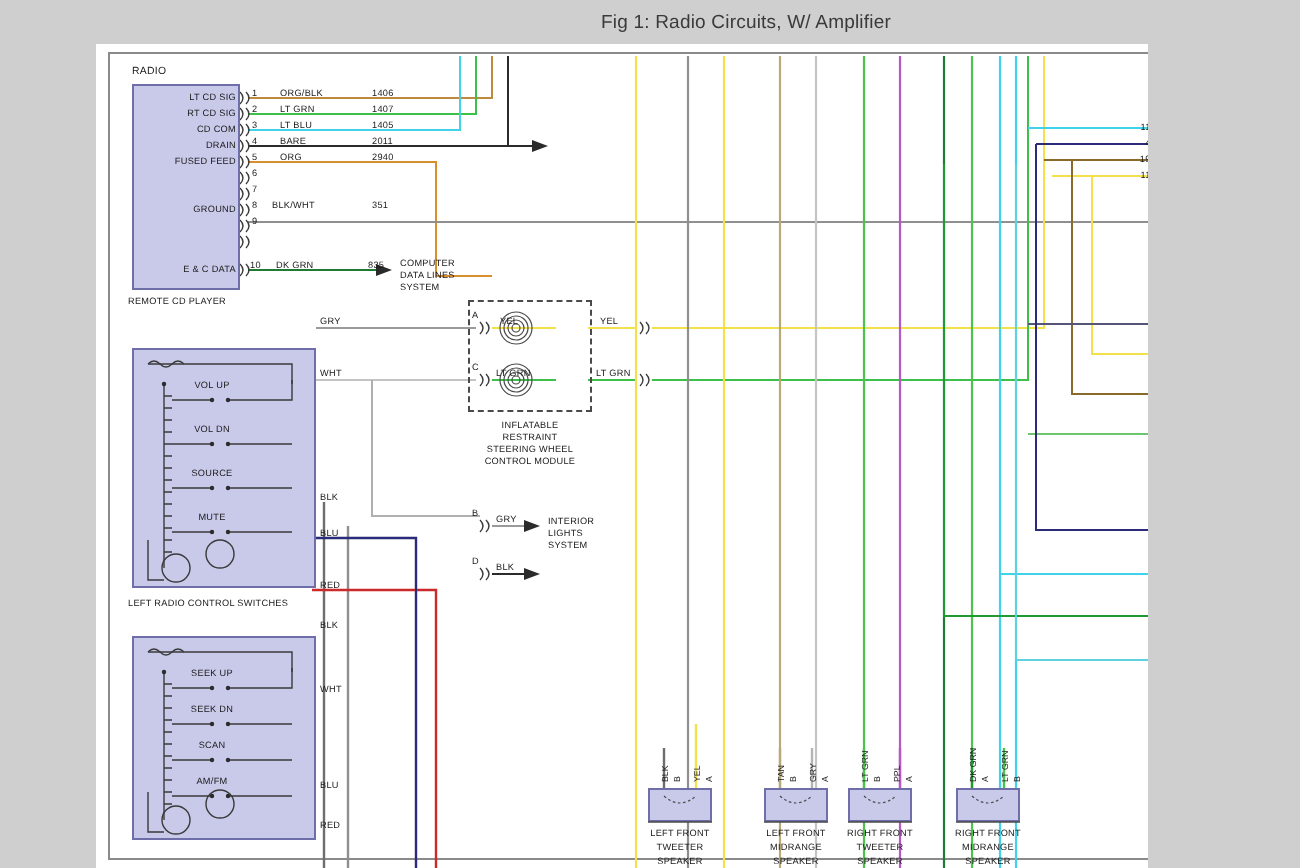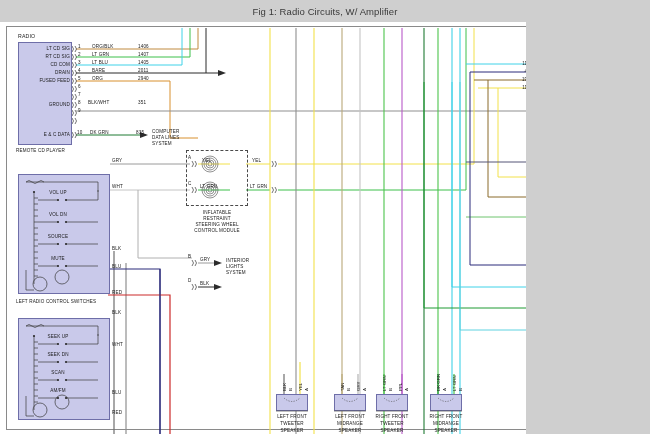--- a/index.html
+++ b/index.html
@@ -6,20 +6,21 @@
   html, body {
     margin: 0; padding: 0;
     background: #cfcfcf;
     font-family: "Liberation Sans", sans-serif;
   }
   #page {
     position: relative;
     width: 526px; height: 434px;
     background: #0f172a;
     overflow: hidden;
+    margin-left: 48px;
   }
   #titlebar {
     position: absolute; left: 0; top: 0;
     width: 650px; height: 22px;
     background: #cfcfcf;
     display: flex; align-items: center; justify-content: center;
   }
   #titlebar .ttl {
     font-size: 9.5px; color: #3a3a3a; letter-spacing: .1px;
   }

